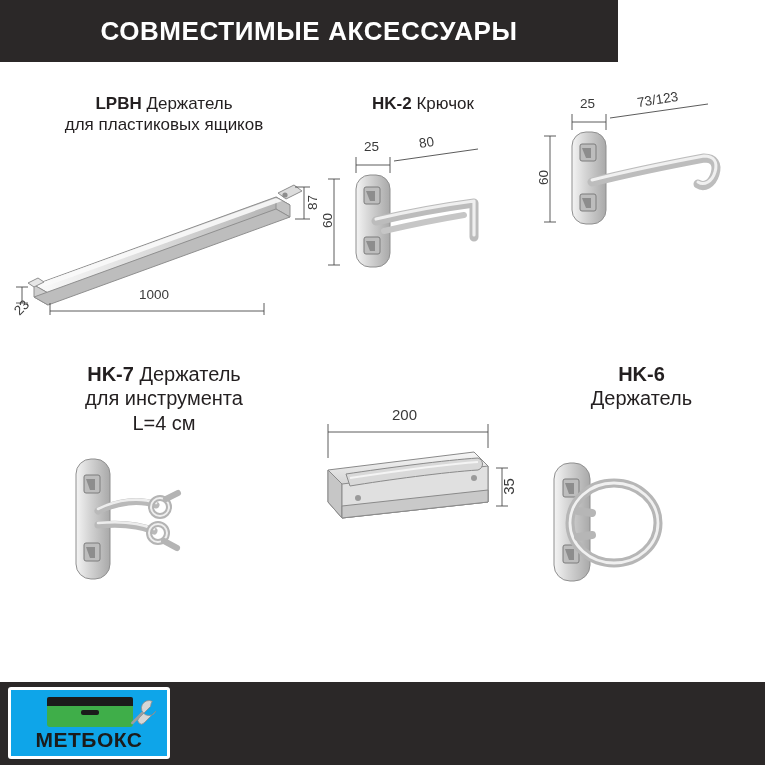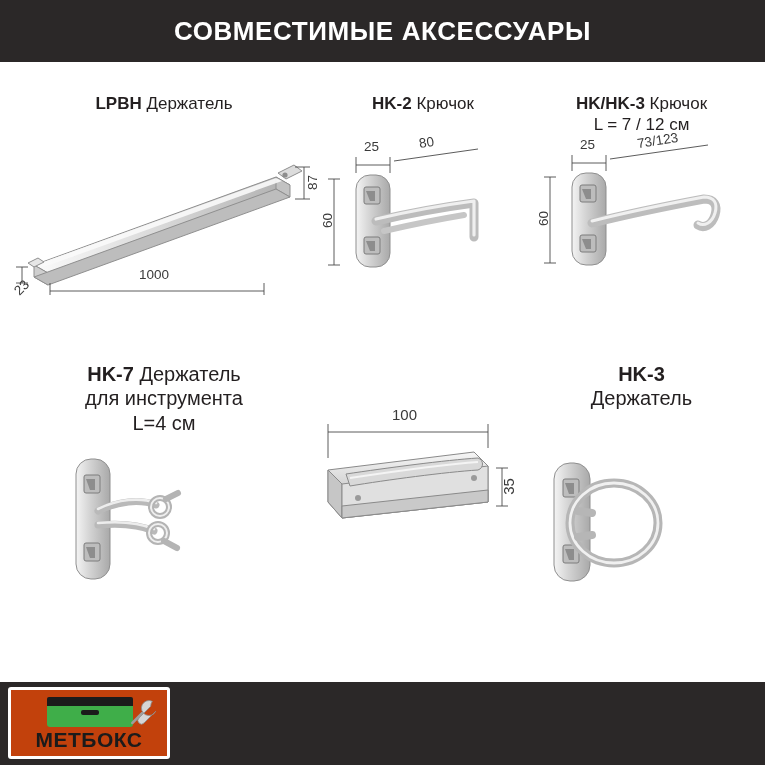--- a/index.html
+++ b/index.html
@@ -11,21 +11,21 @@
     height: 765px;
     background: #ffffff;
     font-family: "Liberation Sans", sans-serif;
     color: #231f20;
     overflow: hidden;
     position: relative;
   }
 
   
   .header-bar {
-    width: 765px;
+    width: 618px;
     height: 62px;
     background: #2b2828;
     display: flex;
     align-items: center;
     justify-content: center;
     box-sizing: border-box;
   }
   .header-title {
     color: #ffffff;
     font-size: 26px;
@@ -103,21 +103,21 @@
     bottom: 6px;
     width: 162px;
     height: 72px;
     background: #ffffff;
     border-radius: 3px;
     overflow: hidden;
   }
   .logo-inner {
     position: absolute;
     inset: 3px;
-    background: #c2410c;
+    background: #0ea5e9;
   }
   .logo-text {
     position: absolute;
     left: 0;
     right: 0;
     bottom: 4px;
     text-align: center;
     font-size: 21px;
     font-weight: bold;
     letter-spacing: 0.5px;
@@ -167,20 +167,21 @@
 </div>
 
 <div class="catalog">
 
   <div class="row row-1">
 
     <div class="cell c-a">
       <div class="caption" style="padding:0 18px;">
         <span class="code">LPBH</span>
         <span>Держатель</span><br>
+        <span>для пластиковых ящиков</span>
       </div>
 
       <div class="art" style="height:180px;">
         <svg width="300" height="180" viewBox="0 0 300 180">
           <defs>
             <linearGradient id="mg1" x1="0" y1="0" x2="0" y2="1">
               <stop offset="0%" stop-color="#f2f2f2"></stop>
               <stop offset="45%" stop-color="#d2d2d2"></stop>
               <stop offset="100%" stop-color="#a8a8a8"></stop>
             </linearGradient>
@@ -259,25 +260,20 @@
           </g>
         </svg>
 
         <div class="dim" style="left:50px; top:0px;">25</div>
         <div class="dim" style="left:105px; top:-4px; transform:rotate(-9deg);">80</div>
         <div class="dim dim-v" style="left:6px; top:74px;">60</div>
       </div>
     </div>
 
     <div class="cell c-c">
-      <div class="caption">
-        <span class="code">HK/HK-3</span>
-        <span>Крючок</span><br>
-        <span>L = 7 / 12 см</span>
-      </div>
 
       <div class="art" style="height:190px; margin-top:2px;">
         <svg width="219" height="190" viewBox="0 0 219 190">
 
           <rect x="40" y="36" width="34" height="92" rx="14" fill="url(#pl1)" stroke="#8f8f8f" stroke-width="1"></rect>
           <rect x="48" y="48" width="16" height="17" rx="2" fill="#bdbdbd" stroke="#7d7d7d" stroke-width="1"></rect>
           <rect x="48" y="98" width="16" height="17" rx="2" fill="#bdbdbd" stroke="#7d7d7d" stroke-width="1"></rect>
           <path d="M50,52 l9,0 l0,10 l-5,0 z" fill="#8d8d8d"></path>
           <path d="M50,102 l9,0 l0,10 l-5,0 z" fill="#8d8d8d"></path>
 
@@ -362,28 +358,28 @@
           <g stroke="#4a4a4a" stroke-width="0.9" fill="none">
             <line x1="22" y1="18" x2="22" y2="52"></line>
             <line x1="182" y1="18" x2="182" y2="42"></line>
             <line x1="22" y1="26" x2="182" y2="26"></line>
             <line x1="196" y1="62" x2="196" y2="100"></line>
             <line x1="190" y1="62" x2="202" y2="62"></line>
             <line x1="190" y1="100" x2="202" y2="100"></line>
           </g>
         </svg>
 
-        <div class="dim" style="left:78px; top:0px; font-size:15px;">100</div>
+        <div class="dim" style="left:78px; top:0px; font-size:15px;">200</div>
         <div class="dim dim-v" style="left:186px; top:72px; font-size:15px;">35</div>
       </div>
     </div>
 
     <div class="cell c-c">
       <div class="caption caption-lg">
-        <span class="code">HK-3</span><br>
+        <span class="code">HK-6</span><br>
         <span>Держатель</span>
       </div>
 
       <div class="art" style="height:170px; margin-top:44px;">
         <svg width="219" height="170" viewBox="0 0 219 170">
 
           <rect x="22" y="8" width="36" height="118" rx="16" fill="url(#pl1)" stroke="#8f8f8f" stroke-width="1"></rect>
           <rect x="31" y="24" width="16" height="18" rx="2" fill="#bdbdbd" stroke="#7d7d7d" stroke-width="1"></rect>
           <rect x="31" y="90" width="16" height="18" rx="2" fill="#bdbdbd" stroke="#7d7d7d" stroke-width="1"></rect>
           <path d="M33,28 l9,0 l0,11 l-5,0 z" fill="#8d8d8d"></path>

